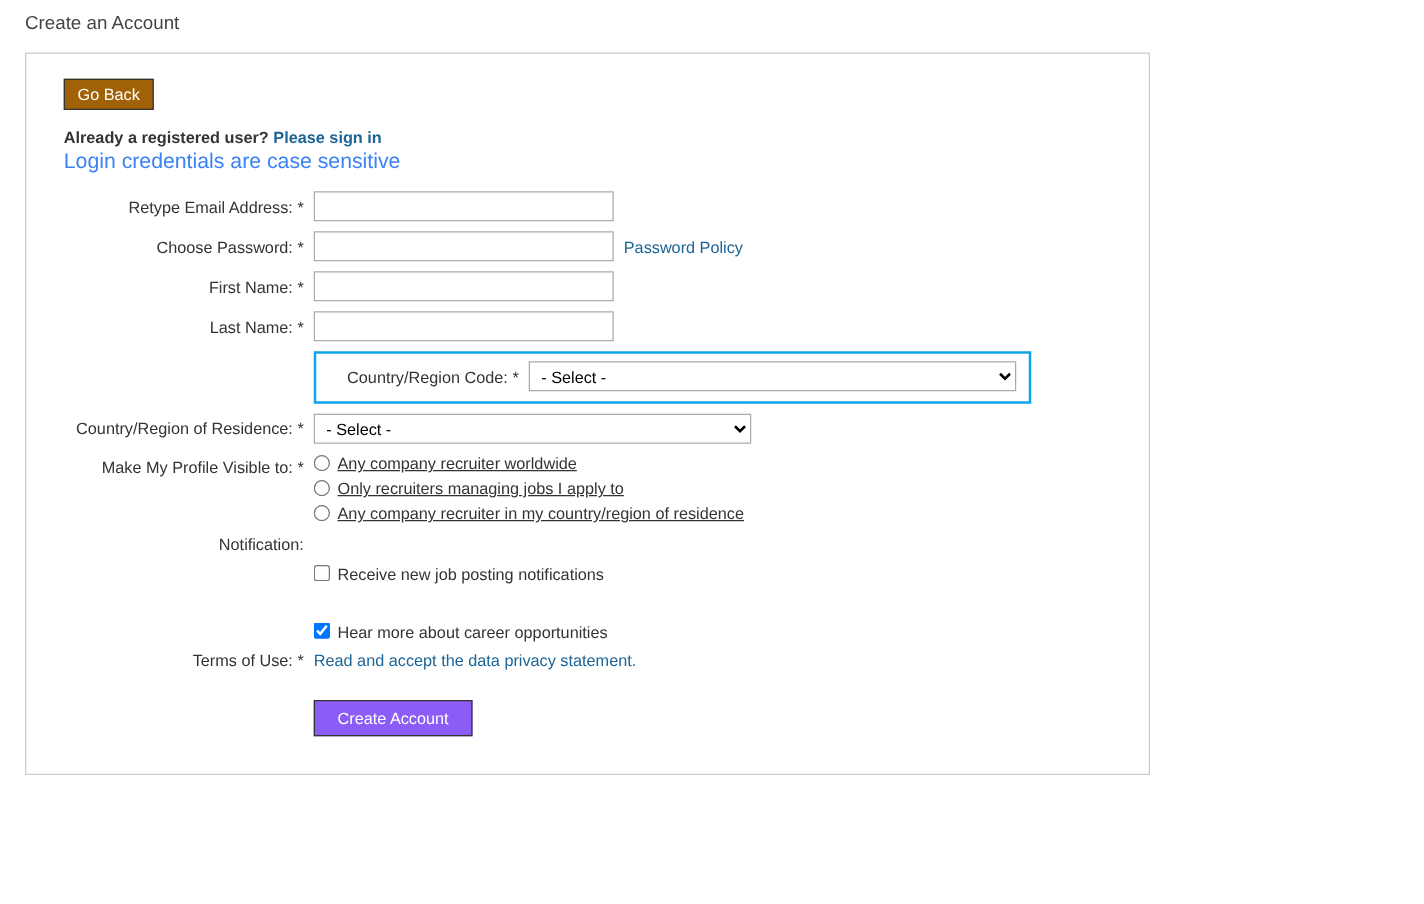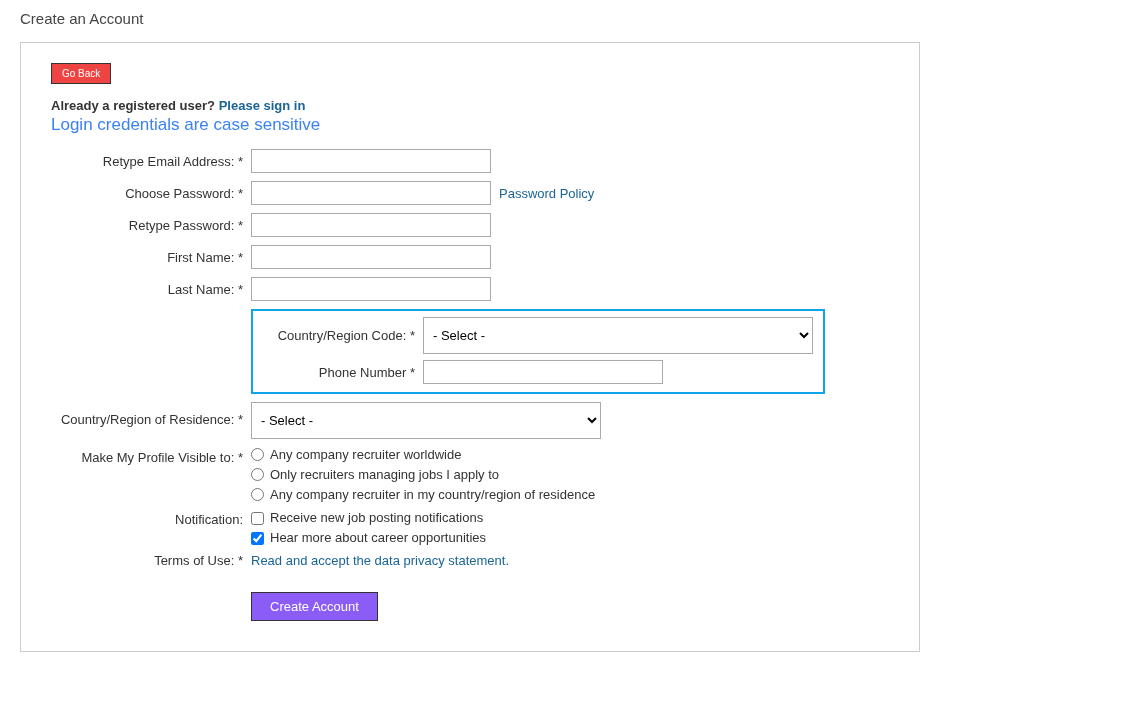--- a/index.html
+++ b/index.html
@@ -16,26 +16,26 @@
       margin-bottom: 15px;
       font-weight: normal;
     }
     .form-container {
       border: 1px solid #ccc;
       padding: 20px 30px 30px 30px;
       max-width: 900px;
       background: #fff;
     }
     .go-back-btn {
-      background: #ef4444;
+      background: #a16207;
       color: #fff;
       border: 1px solid #333;
       padding: 4px 10px;
       cursor: pointer;
-      font-size: 10px;
+      font-size: 13px;
       margin-bottom: 14px;
       text-align: right;
     }
     .registered-text {
       margin-bottom: 2px;
       font-size: 13px;
       font-weight: bold;
     }
     .registered-text a {
       color: #1a6496;
@@ -78,21 +78,21 @@
     .highlighted-inner-row {
       display: flex;
       align-items: center;
       margin-bottom: 6px;
     }
     .highlighted-inner-row:last-child { margin-bottom: 0; }
     .form-select {
       border: 1px solid #aaa;
       padding: 3px 5px;
       font-size: 13px;
-      height: 37px;
+      height: 24px;
       background: #fff;
       cursor: pointer;
     }
     .select-country-code {
       width: 390px;
     }
     .select-residence {
       width: 350px;
     }
     .phone-input {
@@ -101,35 +101,37 @@
     .radio-group {
       display: flex;
       flex-direction: column;
       gap: 5px;
     }
     .radio-item {
       display: flex;
       align-items: center;
       gap: 6px;
       font-size: 13px;
+      text-decoration: underline;
     }
     .radio-item input[type="radio"] {
       margin: 0;
       cursor: pointer;
     }
     .checkbox-group {
       display: flex;
       flex-direction: column;
       gap: 5px;
     }
     .checkbox-item {
       display: flex;
-      align-items: flex-end;
+      align-items: flex-start;
       gap: 6px;
       font-size: 13px;
+      margin-top: 26px;
     }
     .checkbox-item input[type="checkbox"] {
       margin: 0;
       cursor: pointer;
     }
     .terms-link {
       color: #1a6496;
       text-decoration: none;
       font-size: 13px;
     }
@@ -181,26 +183,20 @@
   
   <div class="form-row">
     <label class="form-label">
       <span>Choose Password:</span> <span class="required">*</span>
     </label>
     <input class="form-input" type="password" style="">
     <a href="#" class="password-policy-link">Password Policy</a>
   </div>
 
   
-  <div class="form-row">
-    <label class="form-label">
-      <span>Retype Password:</span> <span class="required">*</span>
-    </label>
-    <input class="form-input" type="password" style="">
-  </div>
 
   
   <div class="form-row">
     <label class="form-label">
       <span>First Name:</span> <span class="required">*</span>
     </label>
     <input class="form-input" type="text" style="">
   </div>
 
   
@@ -216,26 +212,20 @@
     <div style="width:200px; min-width:200px;"></div>
     <div class="highlighted-block">
       <div class="highlighted-inner-row">
         <label class="form-label" style="width:160px; min-width:160px;">
           <span>Country/Region Code:</span> <span class="required">*</span>
         </label>
         <select class="form-select select-country-code">
           <option>- Select -</option>
         </select>
       </div>
-      <div class="highlighted-inner-row">
-        <label class="form-label" style="width:160px; min-width:160px;">
-          <span>Phone Number</span> <span class="required">*</span>
-        </label>
-        <input class="form-input phone-input" type="text" style="">
-      </div>
     </div>
   </div>
 
   
   <div class="form-row">
     <label class="form-label" style="line-height:1.4;">
       <span>Country/Region of Residence:</span> <span class="required">*</span>
     </label>
     <select class="form-select select-residence">
       <option>- Select -</option>

